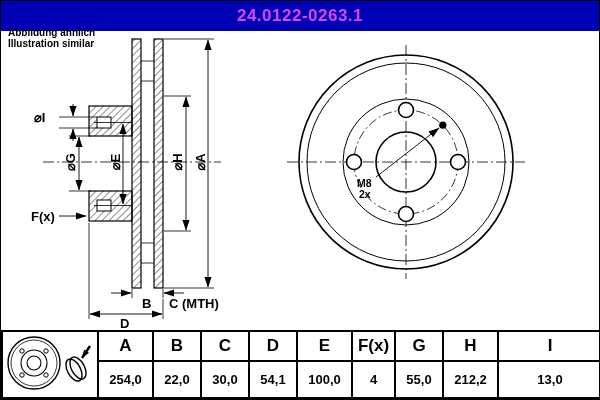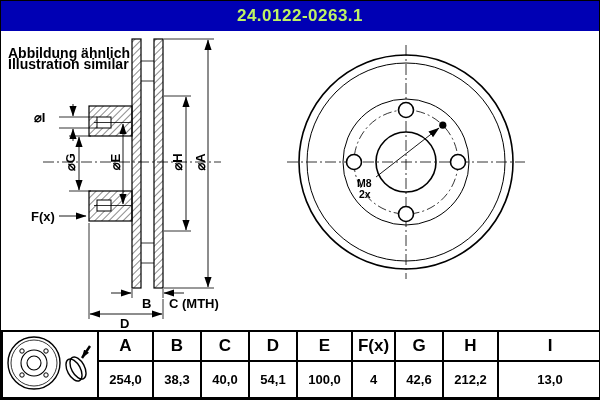--- a/index.html
+++ b/index.html
@@ -4,24 +4,24 @@
 <style>
   html,body{margin:0;padding:0;}
   .page{
     position:relative;width:600px;height:400px;background:#ffffff;
     font-family:"Liberation Sans",sans-serif;overflow:hidden;
     box-sizing:border-box;border:1px solid #000;
   }
   .header{
     position:absolute;top:0;left:0;width:100%;height:30px;background:#0000b4;
     display:flex;align-items:center;justify-content:center;gap:46px;
-    color:#bef264;font-weight:bold;font-size:17px;letter-spacing:.5px;
+    color:#d946ef;font-weight:bold;font-size:17px;letter-spacing:.5px;
   }
   .note{
-    position:absolute;top:47px;left:7px;font-size:14px;font-weight:bold;
+    position:absolute;top:26px;left:7px;font-size:10px;font-weight:bold;
     line-height:11px;color:#000;z-index:2;
   }
   .drawing{position:absolute;top:30px;left:0;}
   svg .s1{fill:none;stroke:#000;stroke-width:1;}
   svg .s15{fill:#fff;stroke:#000;stroke-width:1.6;}
   svg .s15n{fill:none;stroke:#000;stroke-width:1.6;}
   svg .thin{stroke:#000;stroke-width:.8;fill:none;}
   svg .dim{stroke:#000;stroke-width:.9;fill:none;}
   svg .cl{stroke:#000;stroke-width:.8;fill:none;stroke-dasharray:11 3 2 3;}
   svg .bc{stroke:#000;stroke-width:.8;fill:none;stroke-dasharray:9 3 2 3;}
@@ -198,25 +198,25 @@
       <th>C</th>
       <th>D</th>
       <th>E</th>
       <th>F(x)</th>
       <th>G</th>
       <th>H</th>
       <th>I</th>
     </tr>
     <tr>
       <td>254,0</td>
-      <td>38,3</td>
-      <td>40,0</td>
+      <td>22,0</td>
+      <td>30,0</td>
       <td>54,1</td>
       <td>100,0</td>
       <td>4</td>
-      <td>42,6</td>
+      <td>55,0</td>
       <td>212,2</td>
       <td>13,0</td>
     </tr>
   </tbody>
     </table>
 
 </div>
 
 </body></html>

